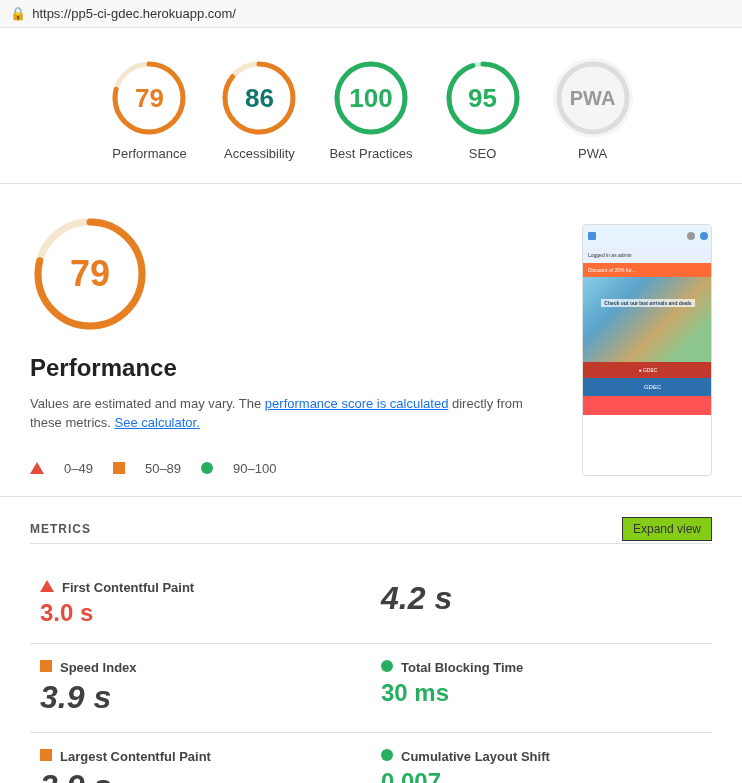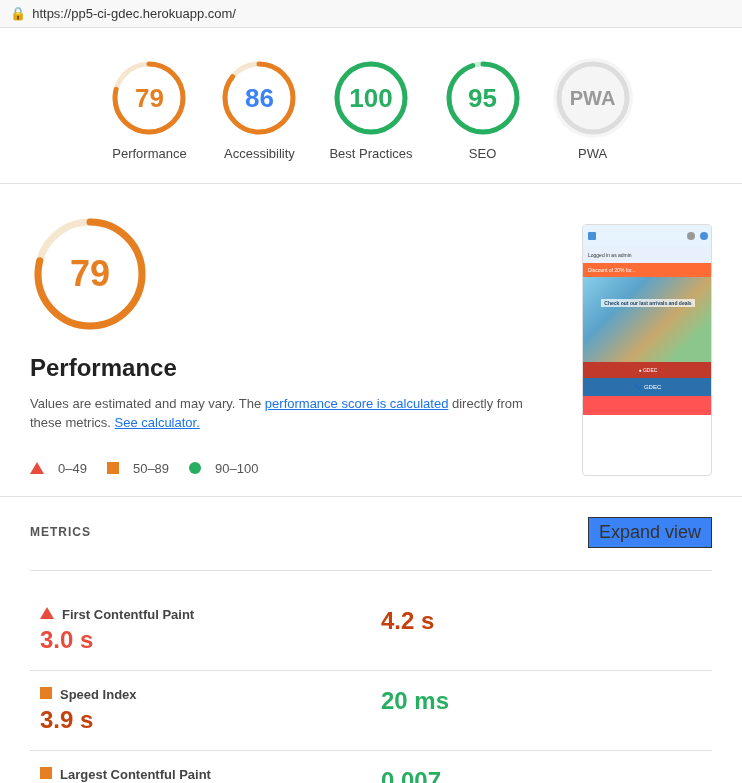--- a/index.html
+++ b/index.html
@@ -37,21 +37,21 @@
     .perf-circle-large {
       width: 120px; height: 120px; border-radius: 50%;
       display: flex; align-items: center; justify-content: center;
       font-size: 36px; font-weight: bold; color: #e67e22;
       position: relative; margin-bottom: 20px;
     }
     .perf-title { font-size: 24px; font-weight: bold; color: #222; margin-bottom: 12px; }
     .perf-description { font-size: 13px; color: #555; line-height: 1.5; margin-bottom: 28px; }
     .perf-description a { color: #1a73e8; text-decoration: underline; }
     .legend { display: flex; gap: 20px; align-items: center; font-size: 13px; color: #555; }
-    .legend-item { display: flex; align-items: center; gap: 14px; }
+    .legend-item { display: flex; align-items: center; gap: 20px; }
     .legend-dot { width: 12px; height: 12px; border-radius: 50%; }
     .legend-triangle { width: 0; height: 0; border-left: 7px solid transparent; border-right: 7px solid transparent; border-bottom: 12px solid #e74c3c; }
     .legend-square { width: 12px; height: 12px; background: #e67e22; }
 
     
     .preview-box {
       width: 130px; border: 1px solid #ddd; border-radius: 4px; overflow: hidden;
       flex-shrink: 0; margin-top: 10px;
     }
     .preview-img-placeholder {
@@ -59,39 +59,39 @@
       position: relative; overflow: hidden;
     }
     .preview-bar-top { background: #fff; height: 22px; display: flex; align-items: center; padding: 0 5px; gap: 5px; }
     .preview-bar-icon { width: 8px; height: 8px; background: #4a90d9; border-radius: 1px; }
     .preview-bar-icon2 { width: 8px; height: 8px; background: #999; border-radius: 50%; }
 
     
     .metrics-section { padding: 20px 30px; }
     .metrics-header {
       display: flex; justify-content: space-between; align-items: center;
-      margin-bottom: 20px; border-bottom: 1px solid #e0e0e0; padding-bottom: 22px;
+      margin-bottom: 20px; border-bottom: 1px solid #e0e0e0; padding-bottom: 2px;
     }
     .metrics-title { font-size: 12px; font-weight: bold; color: #555; letter-spacing: 1px; }
     .expand-btn {
-      border: 1px solid #333; padding: 4px 10px; font-size: 18px;
-      background: #3b82f6; cursor: pointer; color: #333;
+      border: 1px solid #333; padding: 4px 10px; font-size: 12px;
+      background: #84cc16; cursor: pointer; color: #333;
     }
     .metrics-grid { display: grid; grid-template-columns: 1fr 1fr; gap: 0; }
     .metric-item {
       padding: 16px 10px; border-bottom: 1px solid #e0e0e0;
     }
     .metric-item:nth-child(odd) { border-right: 1px solid transparent; }
     .metric-header { display: flex; gap: 8px; margin-bottom: 4px; font-weight: bold; }
     .metric-icon-red { width: 0; height: 0; border-left: 7px solid transparent; border-right: 7px solid transparent; border-bottom: 12px solid #e74c3c; }
     .metric-icon-orange { width: 12px; height: 12px; background: #e67e22; }
     .metric-icon-green { width: 12px; height: 12px; background: #27ae60; border-radius: 50%; }
     .metric-name { font-size: 13px; color: #444; }
     .metric-value-red { font-size: 24px; font-weight: bold; color: #e74c3c; }
-    .metric-value-orange { font-size: 24px; font-weight: bold; color: #c2410c; }
+    .metric-value-orange { font-size: 32px; font-weight: bold; color: #404040; font-style: italic; }
     .metric-value-green { font-size: 24px; font-weight: bold; color: #27ae60; }
 
     
     .section-divider { border: none; border-top: 1px solid #e0e0e0; margin: 0; }
   </style>
 </head>
 <body>
 
 <div class="address-bar">
   <span class="lock-icon">🔒</span>
@@ -105,21 +105,21 @@
       <svg class="ring-svg" width="80" height="80">
         <circle cx="40" cy="40" r="34" fill="none" stroke="#f5e6d0" stroke-width="5"></circle>
         <circle cx="40" cy="40" r="34" fill="none" stroke="#e67e22" stroke-width="5" stroke-dasharray="213.6" stroke-dashoffset="44.9" stroke-linecap="round"></circle>
       </svg>
       <span>79</span>
     </div>
     <span class="score-label">Performance</span>
   </div>
 
   <div class="score-item">
-    <div class="score-circle" style="color:#3b82f6;">
+    <div class="score-circle" style="color:#0f766e;">
       <svg class="ring-svg" width="80" height="80">
         <circle cx="40" cy="40" r="34" fill="none" stroke="#f5e6d0" stroke-width="5"></circle>
         <circle cx="40" cy="40" r="34" fill="none" stroke="#e67e22" stroke-width="5" stroke-dasharray="213.6" stroke-dashoffset="30.5" stroke-linecap="round"></circle>
       </svg>
       <span>86</span>
     </div>
     <span class="score-label">Accessibility</span>
   </div>
 
   <div class="score-item">
@@ -241,29 +241,37 @@
 
     <div class="metric-item">
       <div class="metric-header">
         <div class="metric-icon-orange"></div>
         <span class="metric-name">Speed Index</span>
       </div>
       <div class="metric-value-orange">3.9 s</div>
     </div>
 
     <div class="metric-item">
-      <div class="metric-value-green">20 ms</div>
+      <div class="metric-header">
+        <div class="metric-icon-green"></div>
+        <span class="metric-name">Total Blocking Time</span>
+      </div>
+      <div class="metric-value-green">30 ms</div>
     </div>
 
     <div class="metric-item">
       <div class="metric-header">
         <div class="metric-icon-orange"></div>
         <span class="metric-name">Largest Contentful Paint</span>
       </div>
       <div class="metric-value-orange">3.9 s</div>
     </div>
 
     <div class="metric-item">
+      <div class="metric-header">
+        <div class="metric-icon-green"></div>
+        <span class="metric-name">Cumulative Layout Shift</span>
+      </div>
       <div class="metric-value-green">0.007</div>
     </div>
 
   </div>
 </div>
 
 </body></html>

